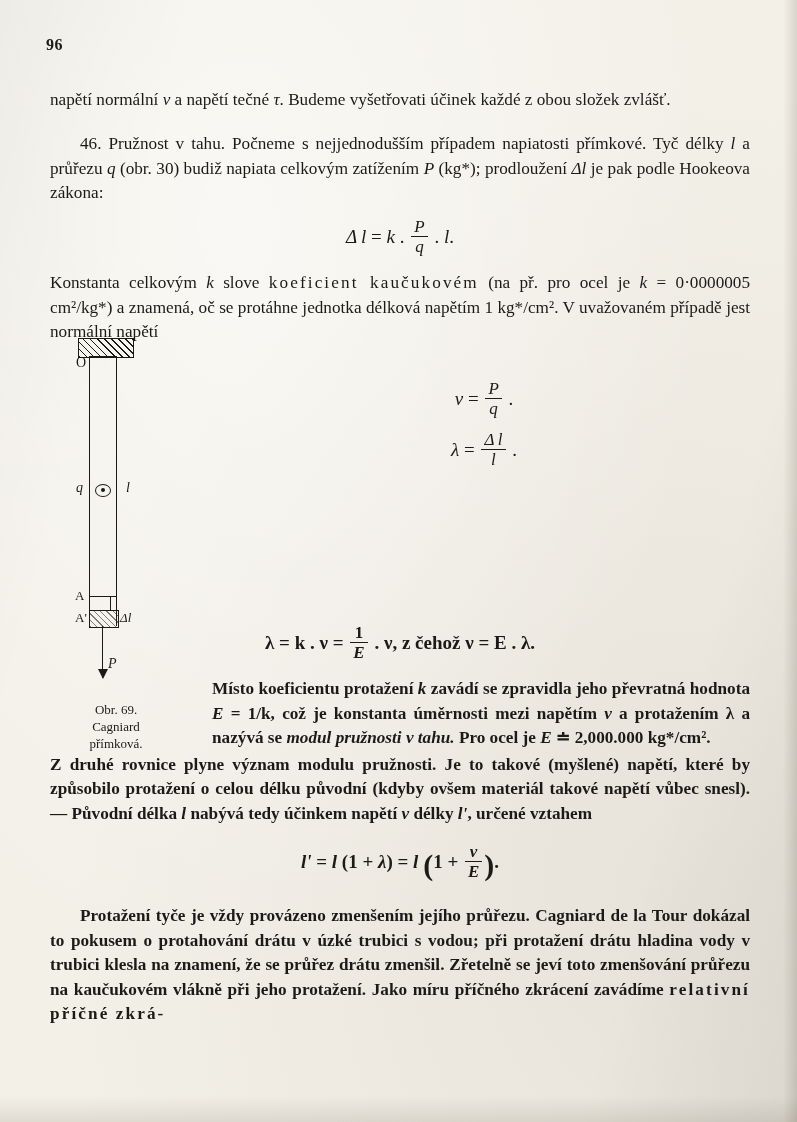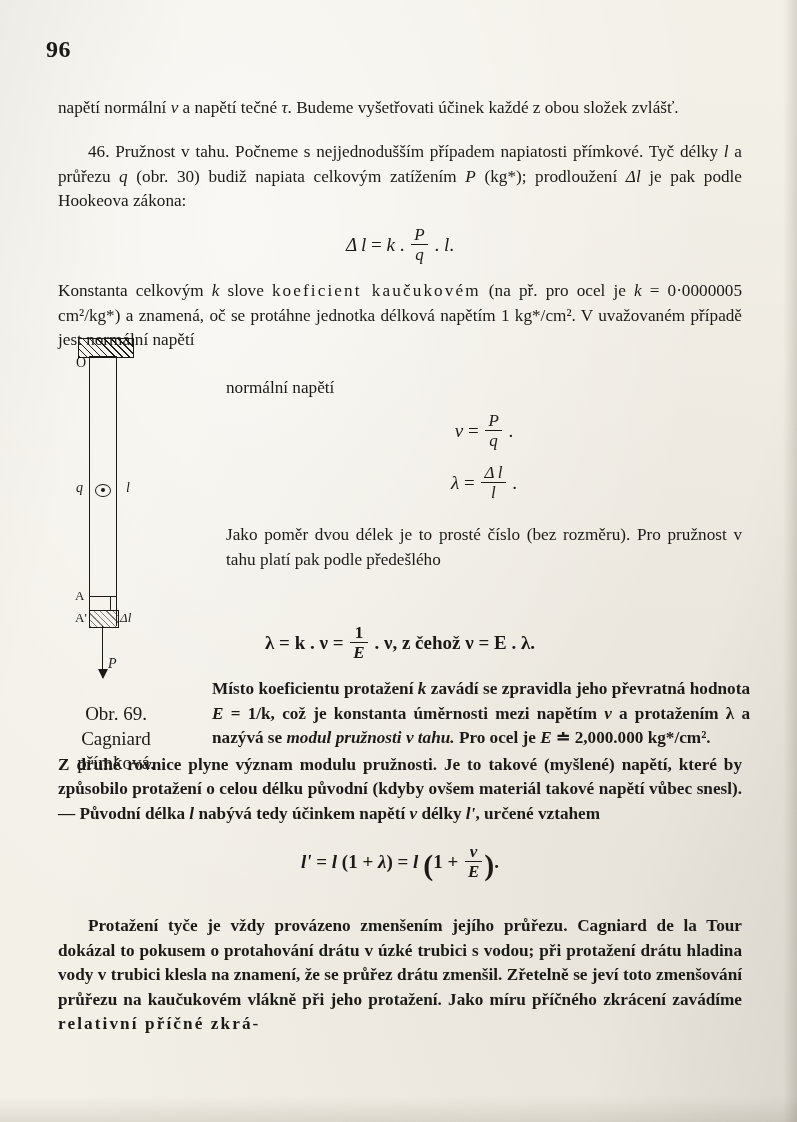--- a/index.html
+++ b/index.html
@@ -37,34 +37,34 @@
     left: 0; bottom: 0;
     width: 100%; height: 26px;
     background: linear-gradient(to bottom, rgba(0,0,0,0.0), rgba(90,80,60,0.13));
     pointer-events: none;
   }
 
   .folio {
     position: absolute;
     left: 46px;
     top: 36px;
-    font-size: 24px;
+    font-size: 16px;
     font-weight: bold;
     letter-spacing: 0.5px;
   }
 
   .content {
     position: absolute;
     left: 50px;
     top: 88px;
     width: 700px;
   }
 
   p {
-    margin: 8px;
+    margin: 0;
     font-size: 17.2px;
     line-height: 1.42;
     text-align: justify;
     text-justify: inter-word;
   }
   .block { margin-bottom: 2px; }
   .gap-sm { margin-top: 14px; }
   .gap-md { margin-top: 20px; }
 
   .indent { text-indent: 30px; }
@@ -227,21 +227,21 @@
     font-style: italic;
   }
   .lbl-O { left: 20px; top: 17px; font-style: normal; }
   .lbl-q { left: 20px; top: 142px; }
   .lbl-l { left: 70px; top: 142px; }
   .lbl-A1 { left: 19px; top: 250px; font-style: normal; font-size: 13px; }
   .lbl-A2 { left: 19px; top: 272px; font-style: normal; font-size: 13px; }
   .lbl-dl { left: 64px; top: 272px; font-size: 13px; }
   .lbl-P { left: 52px; top: 318px; }
   .fig-caption {
-    font-size: 19px;
+    font-size: 13px;
     line-height: 1.3;
     margin-top: 4px;
   }
   .fig-caption .c1 { display: block; }
 
   
   .wrap-col {
     position: absolute;
     left: 218px;
     width: 532px;
@@ -298,58 +298,56 @@
   </div>
   <div class="fig-caption">
     <span class="c1">Obr. 69.</span>
     <span class="c1">Cagniard</span>
     <span class="c1">přímková.</span>
   </div>
 </div>
 
 <div class="wrap-col" style="top:368px;">
 
-  <p class="block">normální napětí</p>
 
   <div class="formula">
     <i>ν</i> =
     <span class="frac">
       <span class="num"><i>P</i></span>
       <span class="den"><i>q</i></span>
     </span>
     .
   </div>
 
 
   <div class="formula">
     <i>λ</i> =
     <span class="frac">
       <span class="num"><i>Δ l</i></span>
       <span class="den"><i>l</i></span>
     </span>
     .
   </div>
 
-  <p class="block gap-md">Jako poměr dvou délek je to prosté číslo (bez rozměru). Pro pružnost v tahu platí pak podle předešlého</p>
 </div>
 
 <div class="content" style="top:612px;font-weight:bold;">
 
   <div class="formula">
     <span>λ = k . ν = </span><span class="frac">
       <span class="num">1</span>
       <span class="den"><i>E</i></span>
     </span><span> . ν, z čehož ν = E . λ.</span>
   </div>
 
   <p class="block gap-sm" style="margin-left:162px; width:538px;"><span>Místo koeficientu protažení </span><i>k</i><span> zavádí se zpravidla jeho převratná hodnota </span><i>E</i><span> = 1/k, což je konstanta úměrnosti mezi napětím </span><i>ν</i><span> a protažením λ a nazývá se </span><i>modul pružnosti v tahu.</i><span> Pro ocel je </span><i>E</i><span> ≐ 2,000.000 kg*/cm².</span></p>
 
   <p class="block" style="margin-top:2px;"><span>Z druhé rovnice plyne význam modulu pružnosti. Je to takové (myšlené) napětí, které by způsobilo protažení o celou délku původní (kdyby ovšem materiál takové napětí vůbec snesl). — Původní délka </span><i>l</i><span> nabývá tedy účinkem napětí </span><i>ν</i><span> délky </span><i>l'</i><span>, určené vztahem</span></p>
 
-  <div class="formula" style="margin-top:18px; margin-bottom:32px;">
+  <div class="formula" style="margin-top:18px; margin-bottom:22px;">
     <i>l'</i> = <i>l</i> (1 + <i>λ</i>) = <i>l</i>
     <span class="paren-big">(</span>1 +
     <span class="frac">
       <span class="num"><i>ν</i></span>
       <span class="den"><i>E</i></span>
     </span><span class="paren-big">)</span>.
   </div>
 
   <p class="block indent gap-sm"><span>Protažení tyče je vždy provázeno zmenšením jejího průřezu. Cagniard de la Tour dokázal to pokusem o protahování drátu v úzké trubici s vodou; při protažení drátu hladina vody v trubici klesla na znamení, že se průřez drátu zmenšil. Zřetelně se jeví toto zmenšování průřezu na kaučukovém vlákně při jeho protažení. Jako míru příčného zkrácení zavádíme </span><span class="sp">relativní příčné zkrá-</span></p>
 

